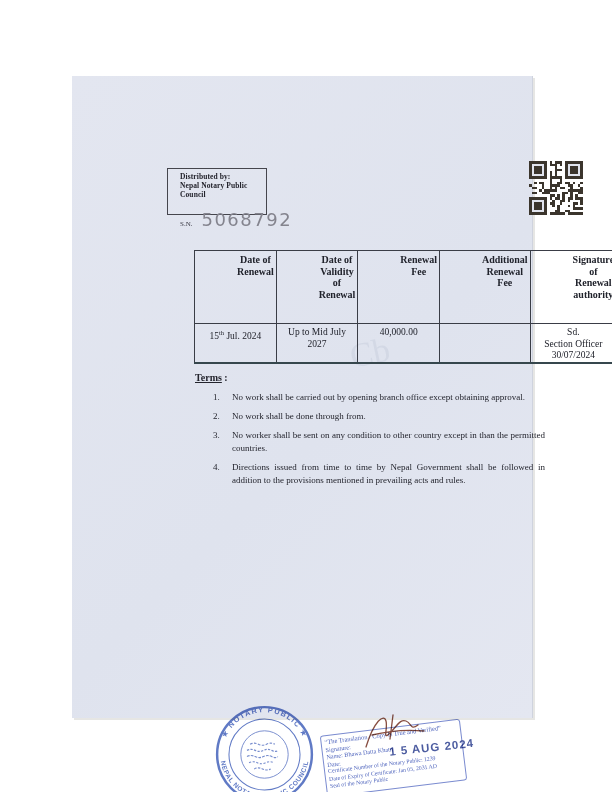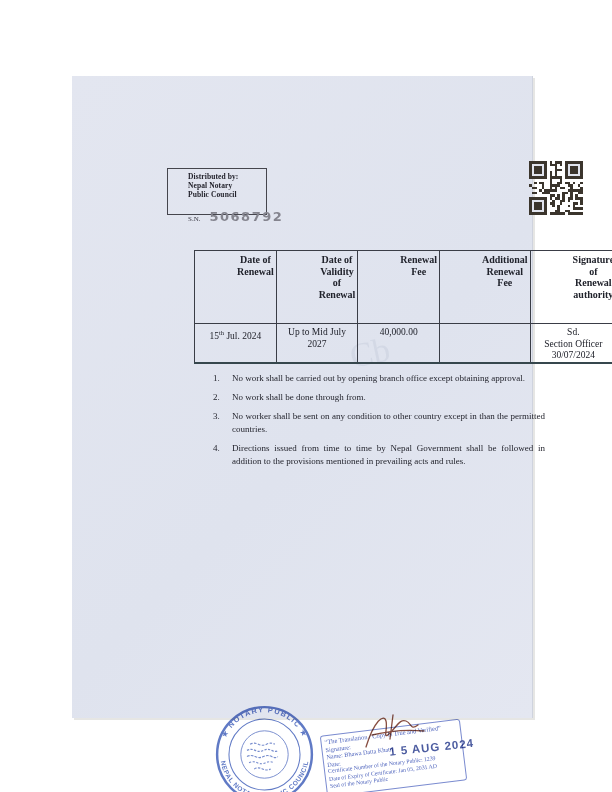--- a/index.html
+++ b/index.html
@@ -3,26 +3,26 @@
 <meta charset="utf-8">
 <style>
   html,body{margin:0;padding:0;background:#ffffff;}
   .sheet{position:relative;width:612px;height:792px;background:#ffffff;overflow:hidden;
          font-family:"Liberation Serif", serif;}
   .paper{position:absolute;left:72px;top:76px;width:461px;height:642px;
          background:linear-gradient(135deg,#e3e6f0 0%,#dfe3ee 55%,#e4e7f1 100%);
          box-shadow:2px 2px 0 #e6e6e4, inset -1px 0 0 #cfd3de;}
   
   .distbox{position:absolute;left:95px;top:92px;width:100px;height:47px;
-           border:1px solid #45454d;padding:3px 20px;box-sizing:border-box;color:#23232c;}
+           border:1px solid #45454d;padding:3px 12px;box-sizing:border-box;color:#23232c;}
   .distbox .l1,.distbox .l2{font-size:7.5px;font-weight:bold;line-height:9px;letter-spacing:.1px;}
   .snrow{display:flex;align-items:baseline;margin-top:10px;}
   .snlabel{font-size:7px;color:#3a3a44;}
-  .snnum{font-family:"DejaVu Sans", sans-serif;font-size:13px;color:#84848e;
-         letter-spacing:1.5px;margin-left:9px;font-weight:700;}
+  .snnum{font-family:"DejaVu Sans", sans-serif;font-size:18px;color:#84848e;
+         letter-spacing:1.5px;margin-left:9px;font-weight:400;}
   
   .qr{position:absolute;left:457px;top:85px;width:54px;height:54px;}
   .qr svg{width:100%;height:100%;}
   
   .wmark{position:absolute;left:278px;top:258px;font-size:34px;color:rgba(110,125,155,.10);
          transform:rotate(-12deg);font-family:"Liberation Serif",serif;}
   
   table.renewal{position:absolute;left:122px;top:174px;border-collapse:collapse;
                 table-layout:fixed;color:#20222b;}
   table.renewal td,table.renewal th{border:1px solid #3a3d46;vertical-align:top;
@@ -235,20 +235,21 @@
         <td>
           <div>Sd.</div>
           <div>Section Officer</div>
           <div>30/07/2024</div>
         </td>
       </tr>
     </tbody>
       </table>
 
     <div class="terms">
+      <div class="terms-h"><span class="u">Terms</span><span> :</span></div>
       <div class="titem">
         <span class="tnum">1.</span>
         <span class="ttext">No work shall be carried out by opening branch office except obtaining approval.</span>
       </div>
       <div class="titem">
         <span class="tnum">2.</span>
         <span class="ttext">No work shall be done through from.</span>
       </div>
       <div class="titem">
         <span class="tnum">3.</span>

